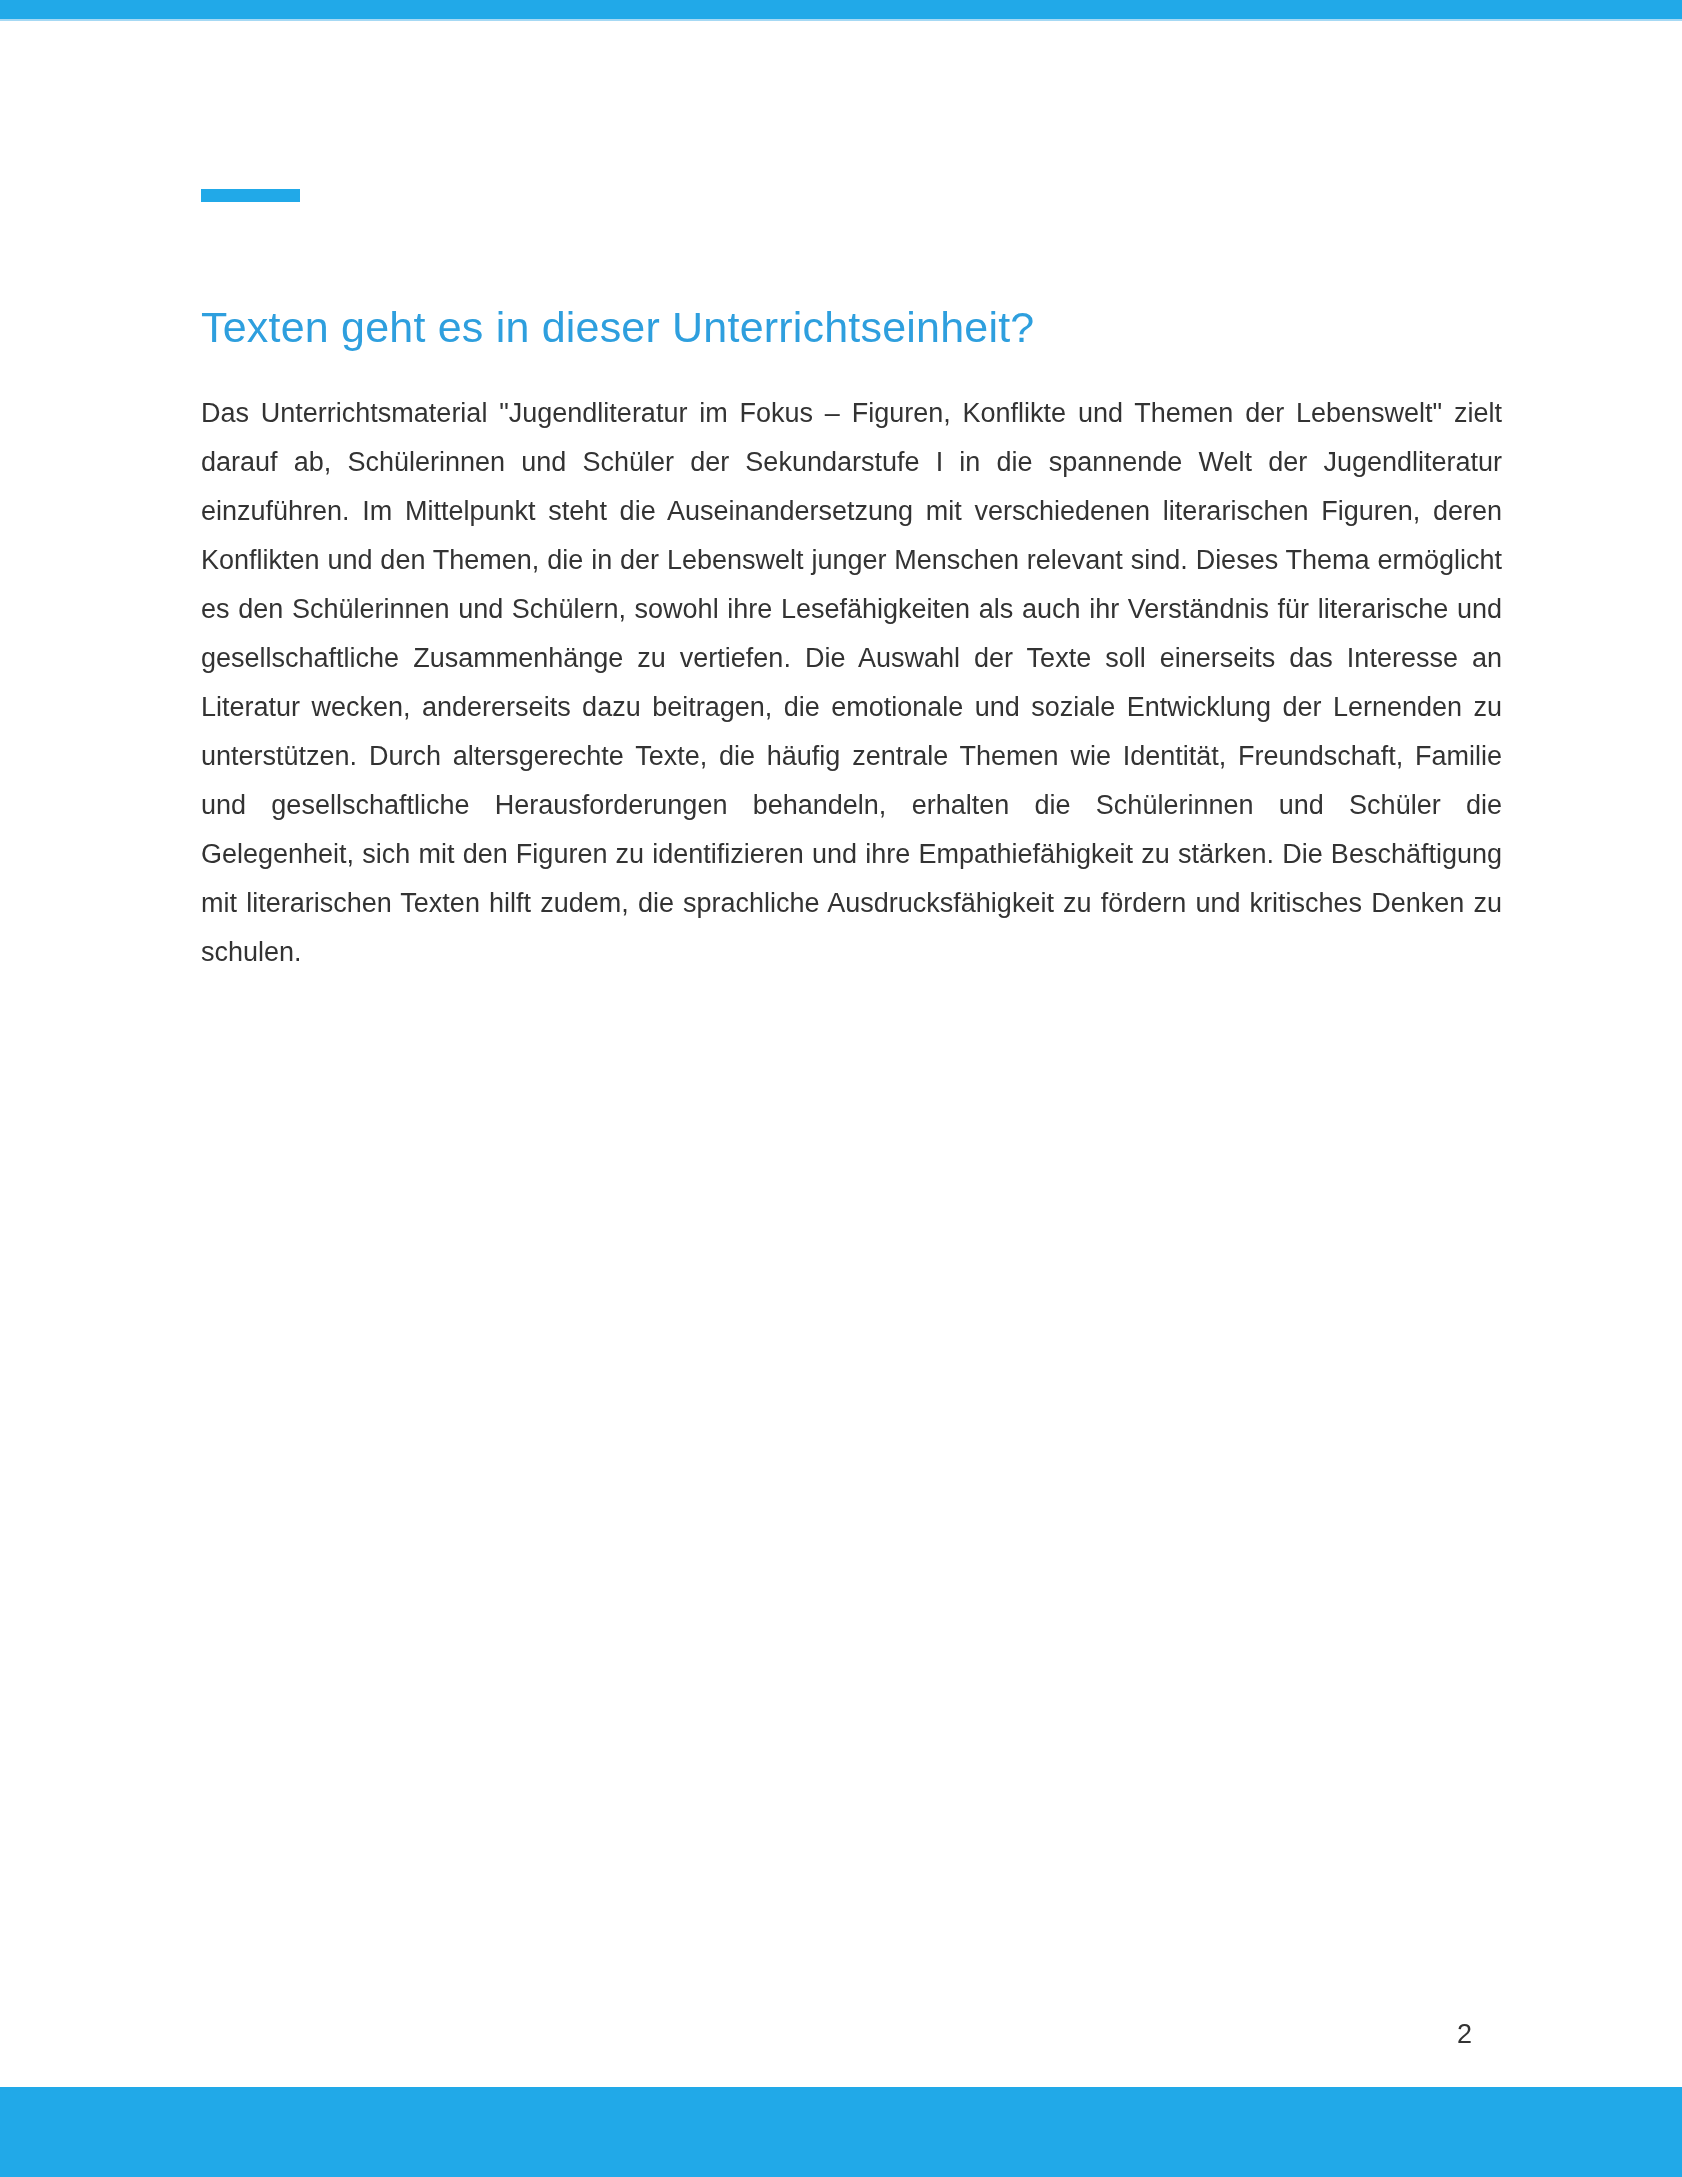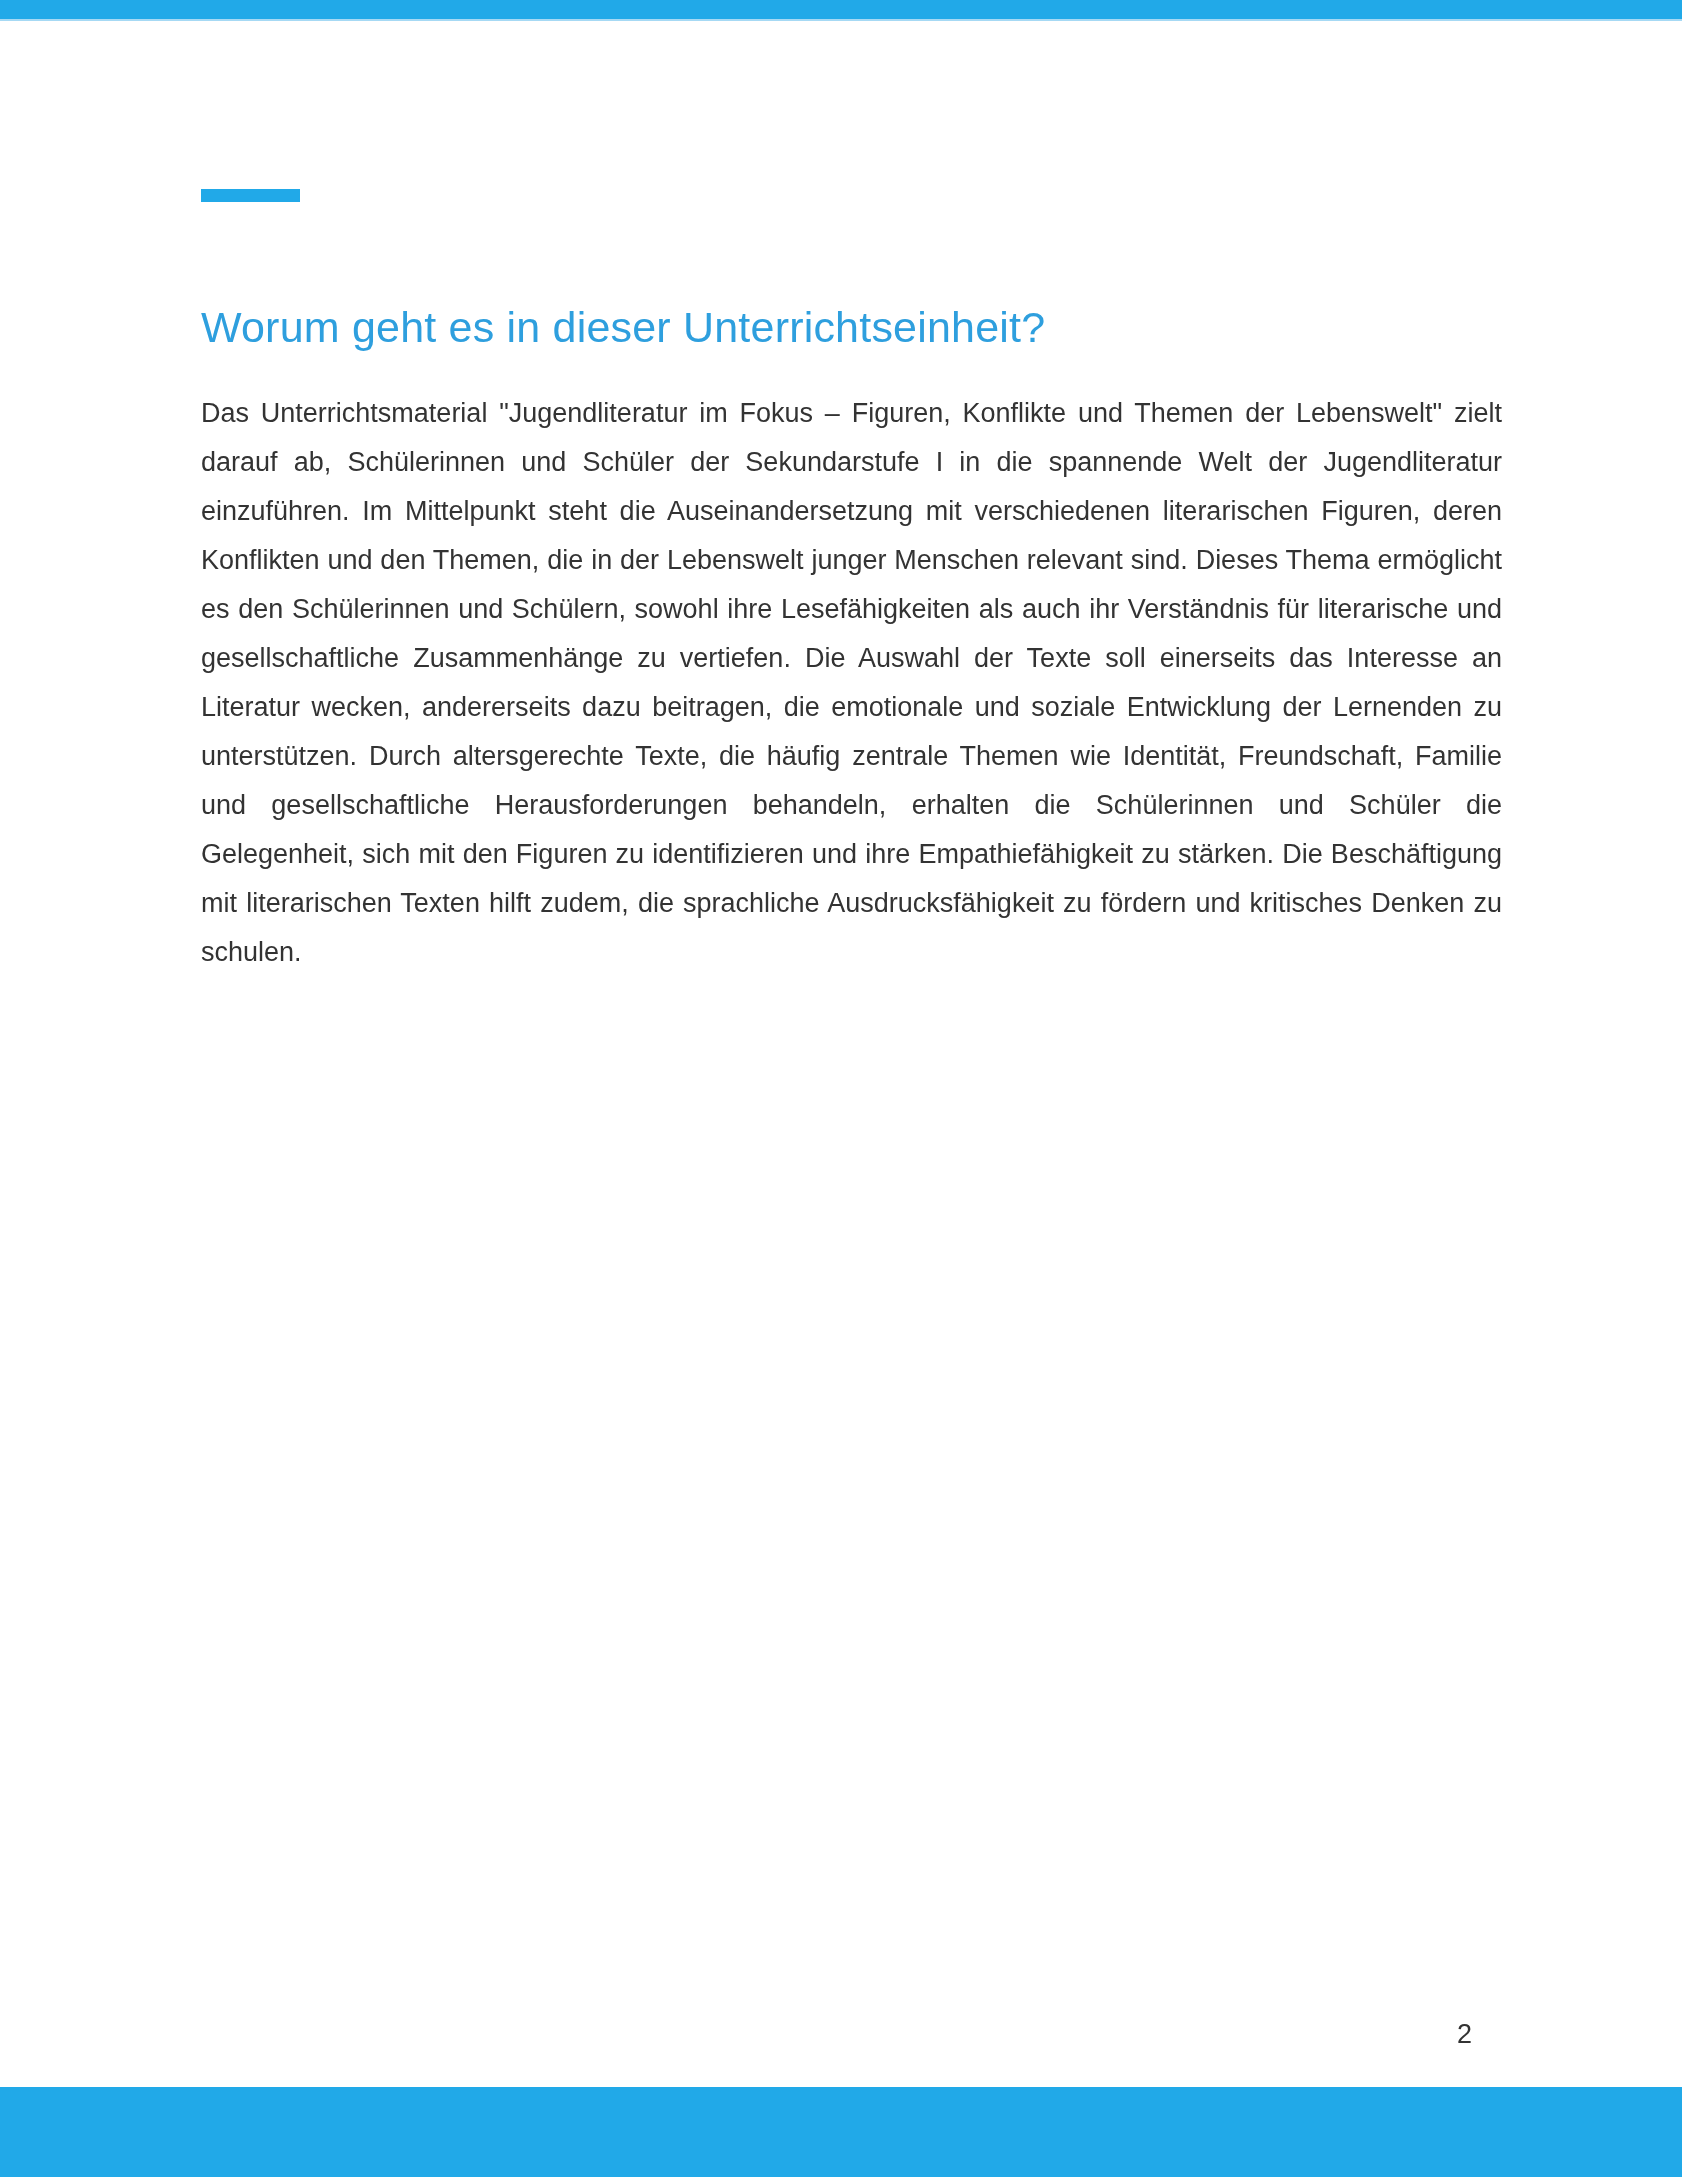--- a/index.html
+++ b/index.html
@@ -65,20 +65,20 @@
     background: var(--accent, #21a9e8);
   }
 </style>
 </head>
 <body>
 
 <div class="top-bar"></div>
 
 <div class="accent-dash"></div>
 
-<h1 class="page-title">Worum geht es in dieser Unterrichtseinheit?</h1>
+<h1 class="page-title">Texten geht es in dieser Unterrichtseinheit?</h1>
 
 <p class="intro-paragraph">Das Unterrichtsmaterial "Jugendliteratur im Fokus – Figuren, Konflikte und Themen der Lebenswelt" zielt darauf ab, Schülerinnen und Schüler der Sekundarstufe I in die spannende Welt der Jugendliteratur einzuführen. Im Mittelpunkt steht die Auseinandersetzung mit verschiedenen literarischen Figuren, deren Konflikten und den Themen, die in der Lebenswelt junger Menschen relevant sind. Dieses Thema ermöglicht es den Schülerinnen und Schülern, sowohl ihre Lesefähigkeiten als auch ihr Verständnis für literarische und gesellschaftliche Zusammenhänge zu vertiefen. Die Auswahl der Texte soll einerseits das Interesse an Literatur wecken, andererseits dazu beitragen, die emotionale und soziale Entwicklung der Lernenden zu unterstützen. Durch altersgerechte Texte, die häufig zentrale Themen wie Identität, Freundschaft, Familie und gesellschaftliche Herausforderungen behandeln, erhalten die Schülerinnen und Schüler die Gelegenheit, sich mit den Figuren zu identifizieren und ihre Empathiefähigkeit zu stärken. Die Beschäftigung mit literarischen Texten hilft zudem, die sprachliche Ausdrucksfähigkeit zu fördern und kritisches Denken zu schulen.</p>
 
 <div class="page-number">2</div>
 
 <div class="bottom-bar"></div>
 
 
 </body></html>

